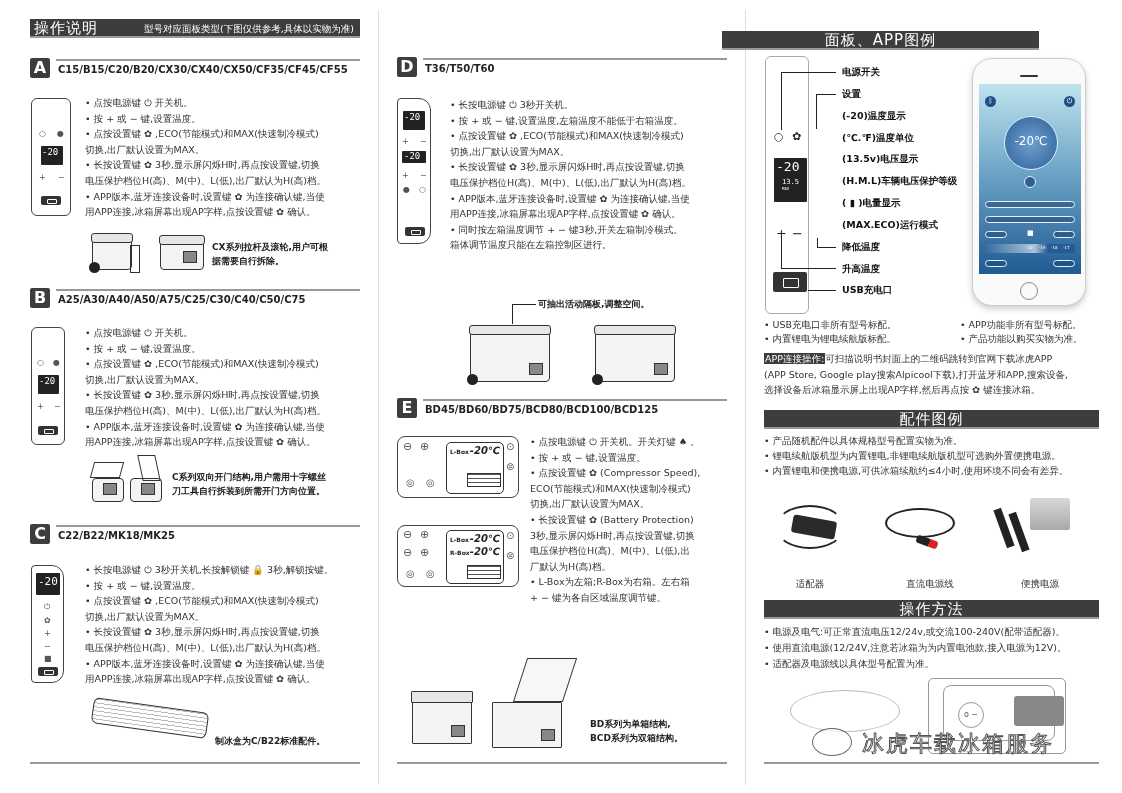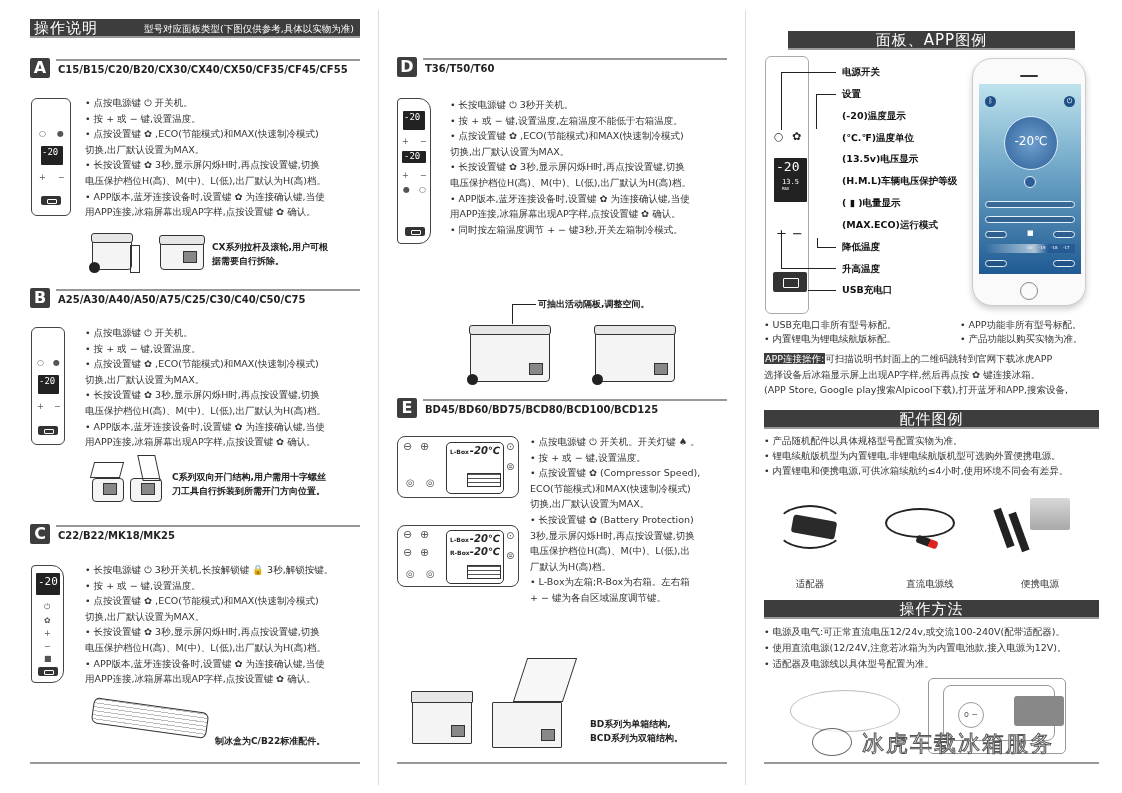--- a/index.html
+++ b/index.html
@@ -171,20 +171,21 @@
   <div class="bullets" style="left:450px;top:97px">
     <div class="li">• 长按电源键 ⏻ 3秒开关机。</div>
     <div class="li">• 按 + 或 − 键,设置温度,左箱温度不能低于右箱温度。</div>
     <div class="li">• 点按设置键 ✿ ,ECO(节能模式)和MAX(快速制冷模式)</div>
     <div class="li">切换,出厂默认设置为MAX。</div>
     <div class="li">• 长按设置键 ✿ 3秒,显示屏闪烁H时,再点按设置键,切换</div>
     <div class="li">电压保护档位H(高)、M(中)、L(低),出厂默认为H(高)档。</div>
     <div class="li">• APP版本,蓝牙连接设备时,设置键 ✿ 为连接确认键,当使</div>
     <div class="li">用APP连接,冰箱屏幕出现AP字样,点按设置键 ✿ 确认。</div>
     <div class="li">• 同时按左箱温度调节 + − 键3秒,开关左箱制冷模式。</div>
+    <div class="li">箱体调节温度只能在左箱控制区进行。</div>
   </div>
   <div class="caption" style="left:538px;top:297px">可抽出活动隔板,调整空间。</div>
   <div class="leader" style="left:512px;top:304px;width:24px;height:1px"></div>
   <div class="leader" style="left:512px;top:304px;width:1px;height:20px"></div>
   <div class="fridge" style="left:470px;top:330px;width:80px;height:52px">
       <div class="lid"></div>
       <div class="wheel"></div>
       <div class="vent"></div>
     </div>
   <div class="fridge" style="left:595px;top:330px;width:80px;height:52px">
@@ -250,21 +251,21 @@
     </div>
   <div style="position:absolute;left:520px;top:658px;width:50px;height:44px;border:1.5px solid #333;background:#f7f7f7;transform:skewX(-18deg)"></div>
   <div class="caption" style="left:590px;top:717px">
     <div>BD系列为单箱结构,</div>
     <div>BCD系列为双箱结构。</div>
   </div>
   <div class="hr" style="left:397px;top:762px;width:330px"></div>
 </div>
 
 <div>
-  <div class="banner center" style="left:788px;top:31px;width:287px">
+  <div class="banner center" style="left:722px;top:31px;width:317px">
     <span class="big">面板、APP图例</span>
   </div>
 
   <div class="panel" style="left:765px;top:56px;width:44px;height:258px;border-color:#aaa">
     <span class="tiny" style="left:8px;top:73px;font-size:11px;color:#222">○</span>
     <span class="tiny" style="left:26px;top:73px;font-size:11px;color:#222">✿</span>
     <div class="lcd" style="left:8px;top:101px;width:33px;height:44px;padding:2px">
       <div style="font-size:13px;line-height:14px">-20</div>
       <div style="font-size:7px;margin-left:6px;margin-top:4px">13.5</div>
       <div style="font-size:4px;margin-left:6px">MAX</div>
@@ -324,22 +325,22 @@
   <div class="bullets" style="left:764px;top:318px;line-height:14px">
     <div class="li">• USB充电口非所有型号标配。</div>
     <div class="li">• 内置锂电为锂电续航版标配。</div>
   </div>
   <div class="bullets" style="left:960px;top:318px;line-height:14px">
     <div class="li">• APP功能非所有型号标配。</div>
     <div class="li">• 产品功能以购买实物为准。</div>
   </div>
   <div class="bullets" style="left:764px;top:351px;line-height:15.5px">
     <div class="li"><span class="hilite">APP连接操作:</span><span>可扫描说明书封面上的二维码跳转到官网下载冰虎APP</span></div>
+    <div class="li">(APP Store, Google play搜索Alpicool下载),打开蓝牙和APP,搜索设备,</div>
     <div class="li">选择设备后冰箱显示屏上出现AP字样,然后再点按 ✿ 键连接冰箱。</div>
-    <div class="li">(APP Store, Google play搜索Alpicool下载),打开蓝牙和APP,搜索设备,</div>
   </div>
 
   <div class="banner center" style="left:764px;top:410px;width:335px">
     <span class="big">配件图例</span>
   </div>
   <div class="bullets" style="left:764px;top:433px;line-height:15px">
     <div class="li">• 产品随机配件以具体规格型号配置实物为准。</div>
     <div class="li">• 锂电续航版机型为内置锂电,非锂电续航版机型可选购外置便携电源。</div>
     <div class="li">• 内置锂电和便携电源,可供冰箱续航约≤4小时,使用环境不同会有差异。</div>
   </div>

